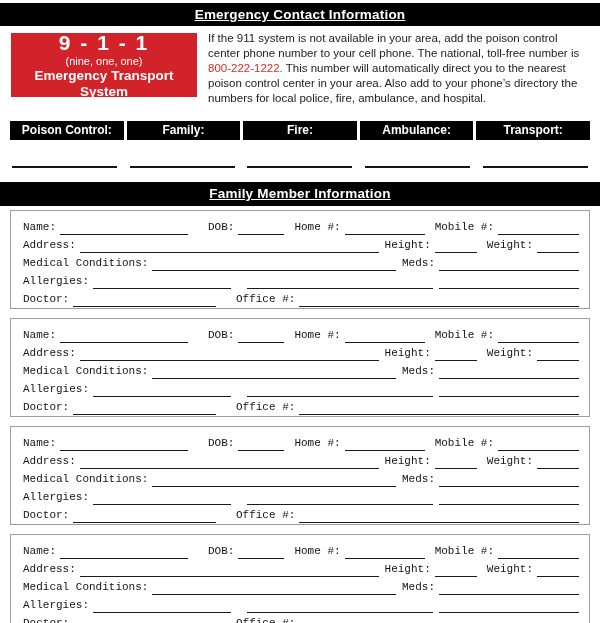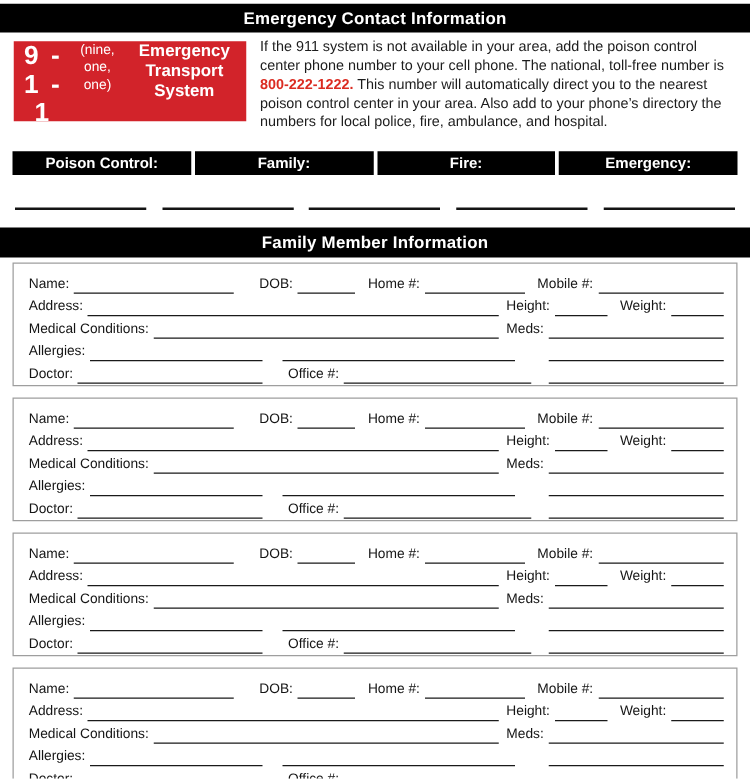--- a/index.html
+++ b/index.html
@@ -1,41 +1,41 @@
 <!DOCTYPE html>
 <html><head>
 <meta charset="utf-8">
 <style>
   html,body{margin:0;padding:0;background:#fff;}
   .page{width:600px;height:623px;background:#fff;overflow:hidden;position:relative;
         font-family:"Liberation Sans",sans-serif;color:#111;}
   .bar{background:#000;color:#fff;font-weight:bold;font-size:13.5px;text-align:center;
-       height:23px;line-height:23px;letter-spacing:.2px;}
+       height:23px;line-height:23px;letter-spacing:.2px;text-decoration:underline;}
   .bar.top{margin-top:3px;}
   .bar.family{margin-top:14px;height:24px;line-height:24px;}
 
   .top-section{display:flex;margin:7px 10px 0 11px;}
   .red-box{width:186px;height:64px;color:#fff;text-align:center;display:flex;
-           flex-direction:row;justify-content:center;flex:none;}
+           flex-direction:column;justify-content:center;flex:none;}
   .nine11{font-size:21px;font-weight:bold;letter-spacing:2px;line-height:23px;}
   .spelled{font-size:11px;font-weight:normal;line-height:14px;}
   .rsub{font-size:13.5px;font-weight:bold;line-height:16px;}
   .info{flex:1;margin:-2px 0 0 11px;font-size:11.5px;line-height:15px;color:#1c1c1c;}
-  .phone{font-weight:bold;text-align:center;}
+  .phone{font-weight:normal;text-align:center;}
 
   .labels-row{display:flex;gap:3px;margin:15px 10px 0 10px;}
   .contact-box{flex:1;background:#000;color:#fff;font-weight:bold;font-size:12px;
                text-align:center;height:19px;line-height:19px;}
   .lines-row{display:flex;gap:9px;margin:26px 10px 0 10px;}
   .lines-row .slot{flex:1;display:flex;justify-content:center;}
   .slot .uline{width:105px;height:0;border-bottom:2px solid #141414;}
 
   #members{margin:4px 10px 0 10px;}
   .member-block{border:1px solid #9e9e9e;height:99px;box-sizing:border-box;
-                padding:6px 10px 0 12px;margin-bottom:9px;background:#fff;}
+                padding:6px 10px 0 12px;margin-bottom:9px;background:#fff;font-family:Liberation Mono, monospace;}
   .member-block .row{display:flex;align-items:flex-end;height:18px;}
   .lbl{font-size:11px;line-height:15px;white-space:nowrap;padding-right:4px;color:#151515;}
   .line{border-bottom:1.5px solid #1a1a1a;height:15px;box-sizing:border-box;}
   .grow{flex:1;}
   .w128{width:128px;} .w46{width:46px;} .w80{width:80px;} .w42{width:42px;}
   .w140{width:140px;} .w138{width:138px;} .w186{width:186px;} .w148{width:148px;} .w150{width:150px;}
   .ml6{margin-left:6px;} .ml8{margin-left:20px;} .ml10{margin-left:10px;} .ml16{margin-left:16px;}
   .mla{margin-left:auto;}
 </style>
 </head>
@@ -51,21 +51,22 @@
       <div class="spelled">(nine, one, one)</div>
       <div class="rsub">Emergency Transport System</div>
     </div>
     <p class="info"><span>If the 911 system is not available in your area, add the poison control center phone number to your cell phone. The national, toll-free number is </span><span class="phone" style="color: rgb(219, 43, 33);">800-222-1222.</span><span> This number will automatically direct you to the nearest poison control center in your area. Also add to your phone’s directory the numbers for local police, fire, ambulance, and hospital.</span></p>
   </div>
 
   <div class="labels-row">
     <div class="contact-box">Poison Control:</div>
     <div class="contact-box">Family:</div>
     <div class="contact-box">Fire:</div>
-    <div class="contact-box">Emergency:</div>
+    <div class="contact-box">Ambulance:</div>
+    <div class="contact-box">Transport:</div>
   </div>
 
   <div class="lines-row">
     <div class="slot">
         <div class="uline"></div>
       </div>
     <div class="slot">
         <div class="uline"></div>
       </div>
     <div class="slot">

